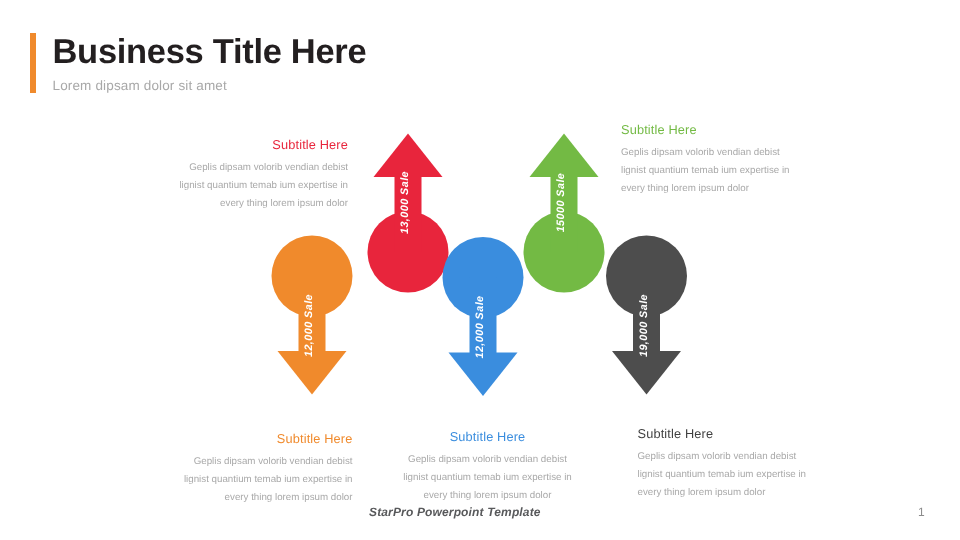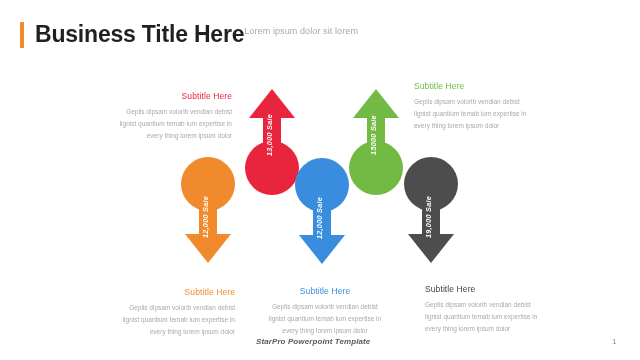--- a/index.html
+++ b/index.html
@@ -23,21 +23,21 @@
     top: 22px;
     display: flex;
     align-items: stretch;
   }
   #header .accent-bar {
     width: 4px;
     background: #F08A2C;
     margin-right: 11px;
     border-radius: 0;
   }
-  #header .header-text { display: flex; justify-content: center; }
+  #header .header-text { display: flex; flex-direction: column; justify-content: center; }
   #page-title {
     font-size: 23px;
     font-weight: bold;
     color: #231F20;
     letter-spacing: -0.2px;
     line-height: 1.12;
     white-space: nowrap;
   }
   #page-subtitle {
     font-size: 9px;
@@ -69,21 +69,21 @@
     color: #A9A9A9;
     line-height: 1.85;
   }
   .align-right { text-align: right; }
   .align-left  { text-align: left; }
   .align-center{ text-align: center; }
 
   
   #footer-brand {
     position: absolute;
-    left: 256px;
+    left: 246px;
     top: 337px;
     font-size: 8px;
     font-weight: bold;
     font-style: italic;
     color: #58595B;
     letter-spacing: 0.1px;
   }
   #footer-page {
     position: absolute;
     left: 612px;
@@ -92,21 +92,21 @@
     color: #8C8C8C;
   }
 </style>
 </head>
 <body>
 
 <div id="header">
   <div class="accent-bar"></div>
   <div class="header-text">
     <div id="page-title">Business Title Here</div>
-    <div id="page-subtitle">Lorem ipsum dolor sit lorem</div>
+    <div id="page-subtitle">Lorem dipsam dolor sit amet</div>
   </div>
 </div>
 
 <div id="diagram">
 
   <div class="pin" style="left:177px; top:157px;">
     <svg width="62" height="108" viewBox="0 0 62 108">
       <g>
         <circle cx="31" cy="27" r="27" fill="#F08A2C"></circle>
         <rect x="22" y="27" width="18" height="54" fill="#F08A2C"></rect>

